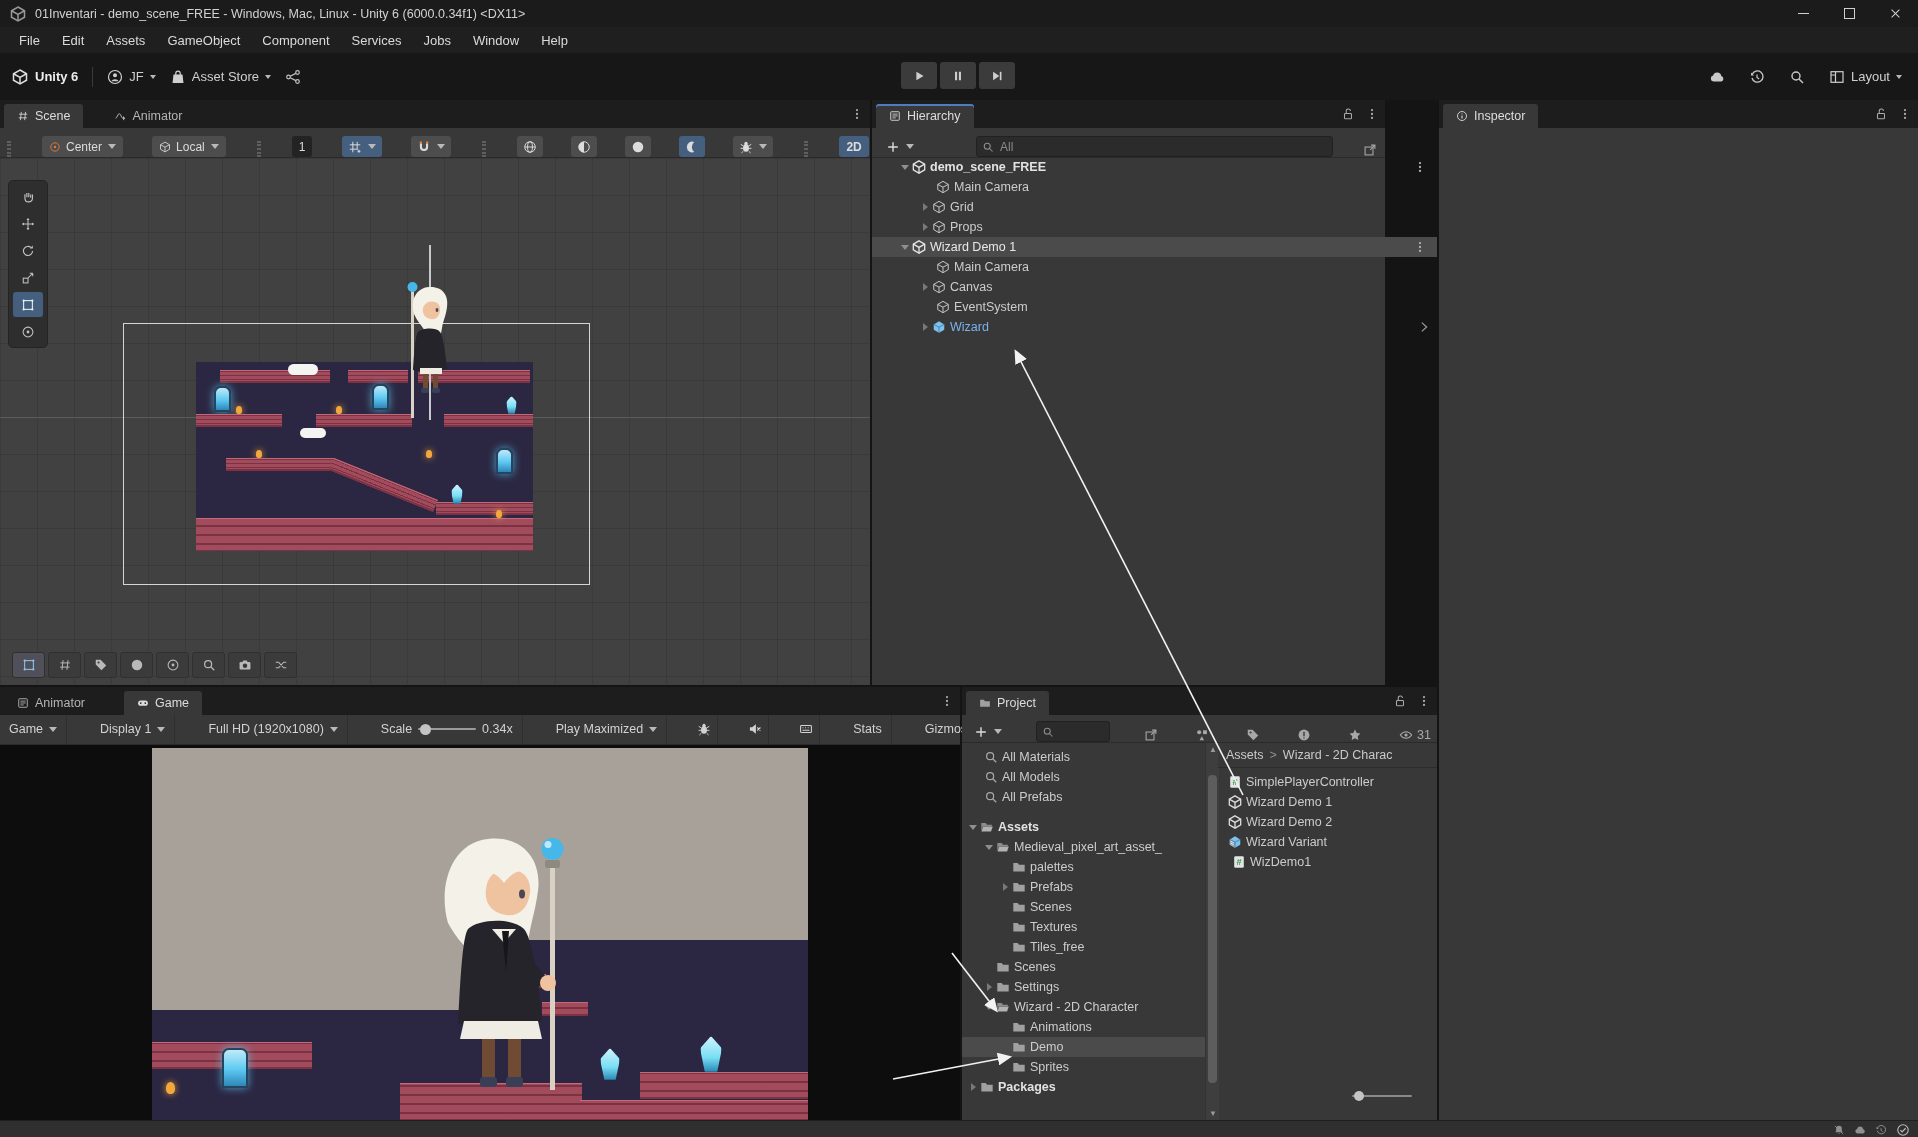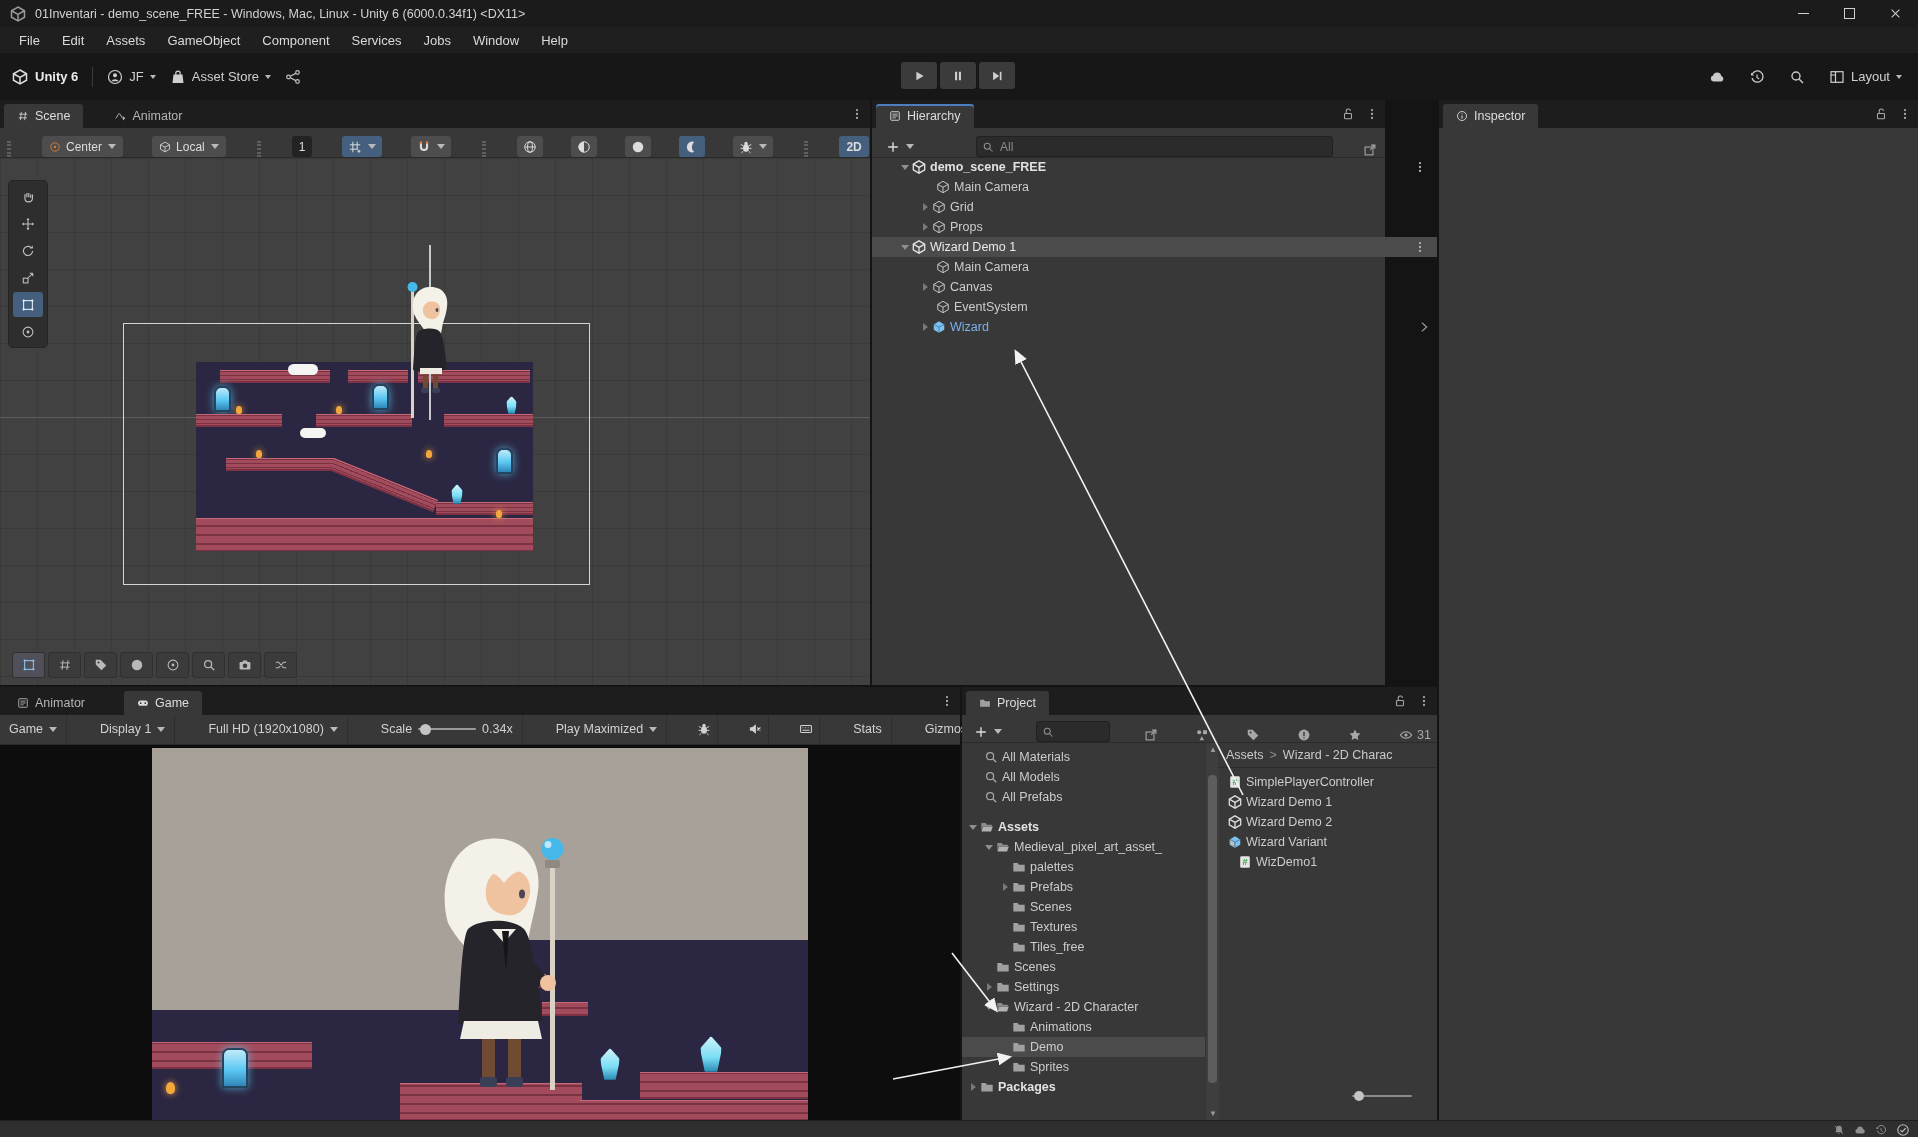--- a/index.html
+++ b/index.html
@@ -1117,21 +1117,21 @@
             <use href="#s-unity"></use>
           </svg>
         <span class="lbl">Wizard Demo 2</span>
       </div>
       <div class="trow" style="padding-left:10px;">
         <svg class="ic">
             <use href="#s-prefvar"></use>
           </svg>
         <span class="lbl">Wizard Variant</span>
       </div>
-      <div class="trow" style="padding-left:20px;">
+      <div class="trow" style="padding-left:14px;">
         <svg class="ic">
             <use href="#s-script"></use>
           </svg>
         <span class="lbl">WizDemo1</span>
       </div>
     </div>
 
     <div class="abs" style="left:134px;top:352px;width:60px;height:2px;background:#8a8a8a;border-radius:1px;">
       <div style="position:absolute;left:2px;top:-4px;width:10px;height:10px;border-radius:50%;background:#c4c4c4;"></div>
     </div>

